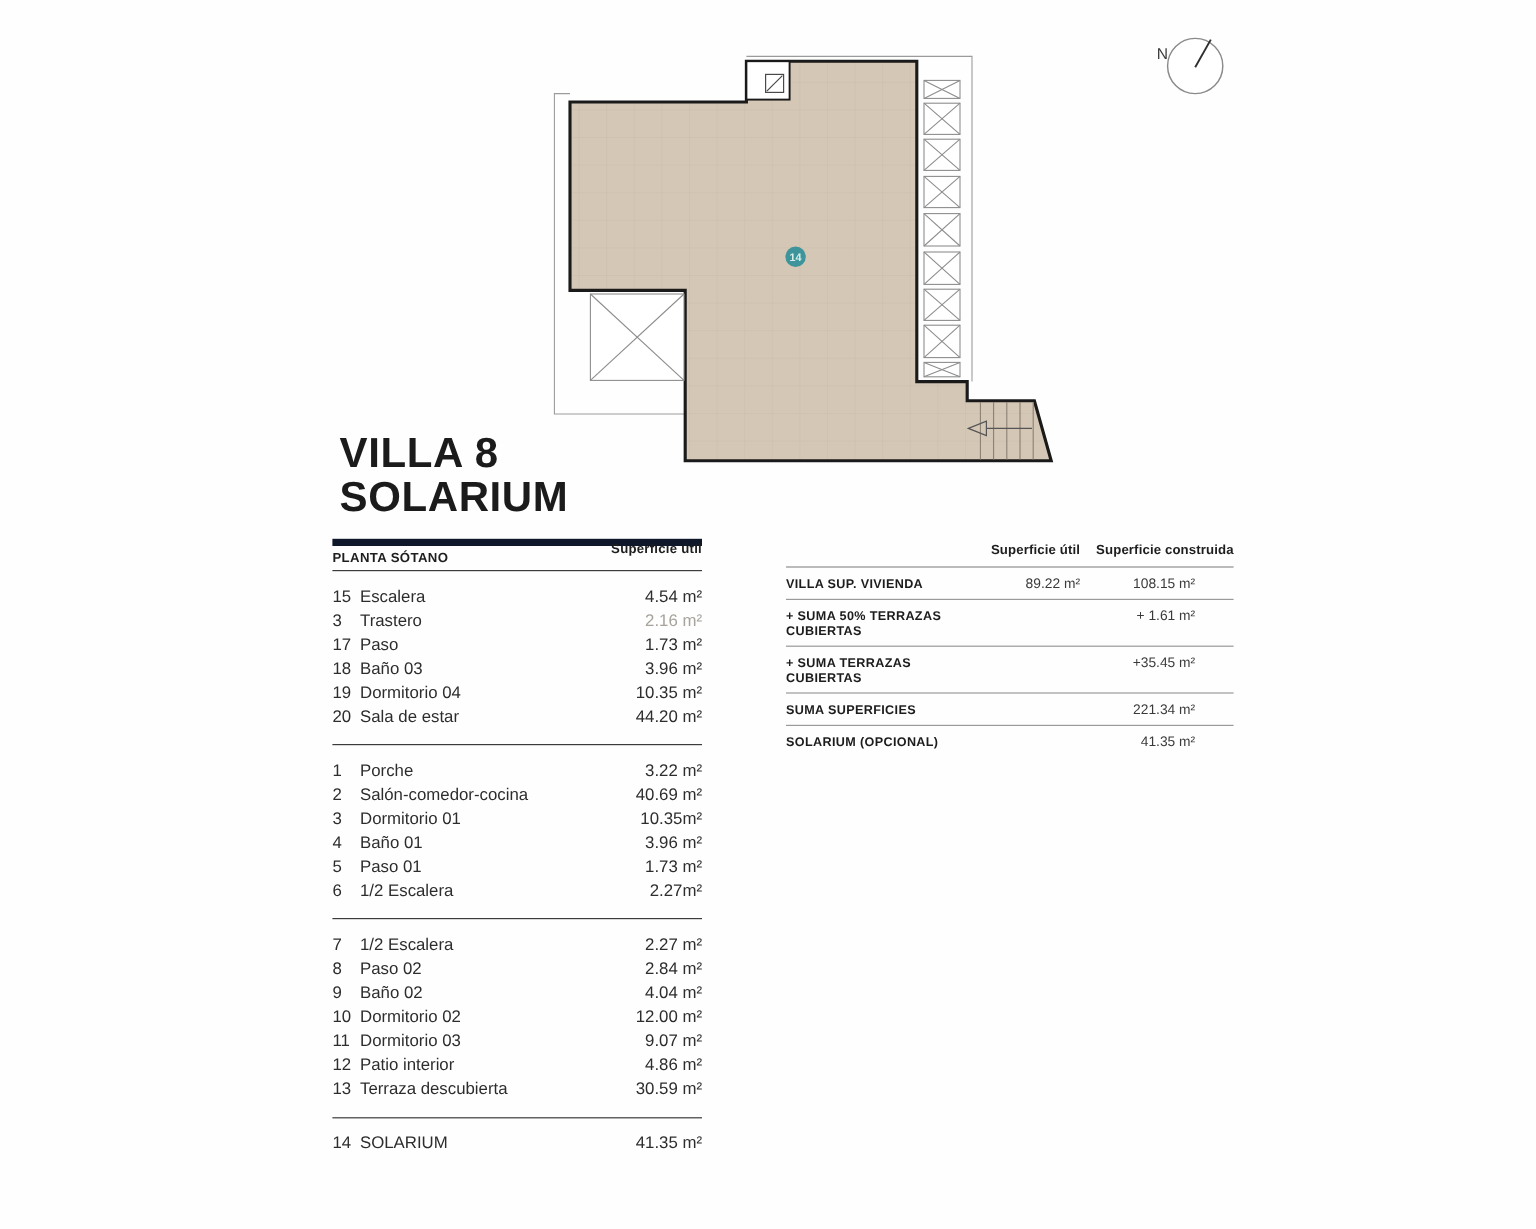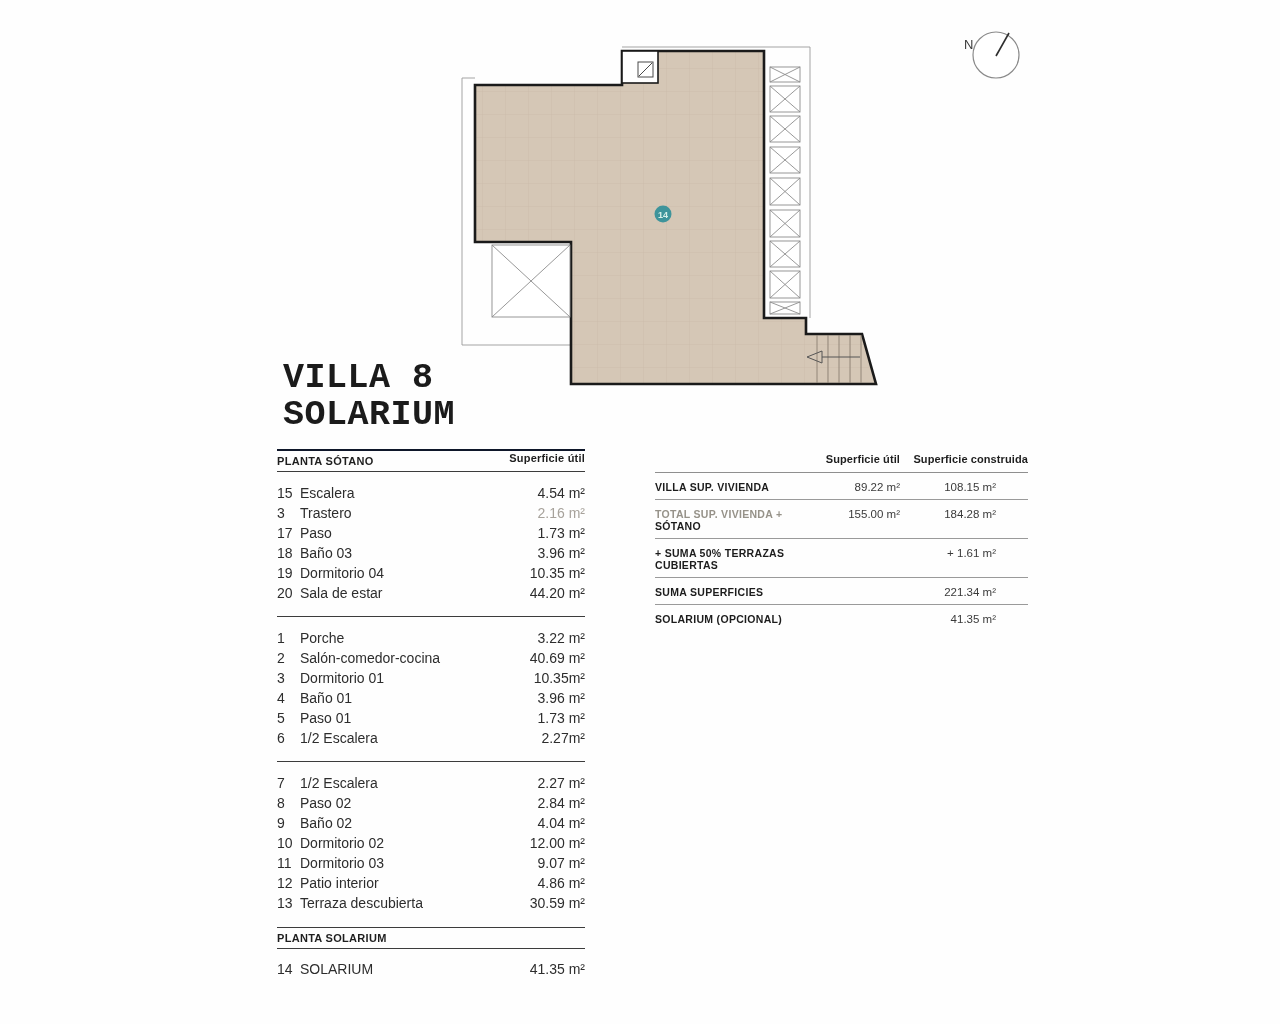--- a/index.html
+++ b/index.html
@@ -5,29 +5,29 @@
   * { margin:0; padding:0; box-sizing:border-box; }
   html,body { width:1280px; height:1024px; background:#ffffff; overflow:hidden;
               font-family:"Liberation Sans", sans-serif; }
   .page { position:relative; width:1280px; height:1024px; background:#fefefe; }
 
   
   .plan-svg { position:absolute; left:440px; top:20px; width:600px; height:380px; }
 
   
   .title { position:absolute; left:283px; top:360px; width:320px;
-           font-family:Liberation Mono, monospace; font-weight:700; color:#1b1b1b;
+           font-family:Liberation Sans, sans-serif; font-weight:700; color:#1b1b1b;
            font-size:35px; line-height:1.05; letter-spacing:0.5px; }
 
   
   .ltable { position:absolute; left:277px; top:449px; width:308px; color:#222; }
   .ltable-valhead { position:absolute; right:0; top:3px; font-size:11px; font-weight:700;
                     color:#1e1e1e; letter-spacing:0.2px; }
   .lsec { border-top:1px solid #3c3c3c; }
-  .lsec:first-of-type { border-top:2px solid #0f172a; }
+  .lsec:first-of-type { border-top:6px solid #0f172a; }
   .lsec-head { font-size:11px; font-weight:700; letter-spacing:0.3px; color:#1e1e1e;
                padding:4px 0 4px; border-bottom:1px solid #3c3c3c; }
   .lrows { padding:9px 0 10px; }
   .lrow { display:flex; align-items:baseline; margin:4.7px 0; font-size:14px;
           line-height:1.1; color:#2d2d2d; }
   .lnum { width:23px; flex:0 0 23px; }
   .llabel { flex:1; }
   .lval { text-align:right; white-space:nowrap; color:#2d2d2d; }
   .muted { color:#a7a29b; }
 
@@ -259,21 +259,20 @@
             <div class="lrow">
               <span class="lnum">13</span>
               <span class="llabel">Terraza descubierta</span>
               <span class="lval">30.59 m²</span>
             </div>
 
         </div>
       </section>
 
       <section class="lsec">
-        <div class="lsec-head">PLANTA SOLARIUM</div>
         <div class="lrows">
 
             <div class="lrow">
               <span class="lnum">14</span>
               <span class="llabel">SOLARIUM</span>
               <span class="lval">41.35 m²</span>
             </div>
 
         </div>
       </section>
@@ -286,32 +285,32 @@
       <span>Superficie útil</span>
       <span>Superficie construida</span>
     </div>
 
       <div class="sgrid srow">
         <span class="slabel"><span class="muted-label"></span><span>VILLA SUP. VIVIENDA</span></span>
         <span class="sutil">89.22 m²</span>
         <span class="scons">108.15 m²</span>
       </div>
 
-      <div class="sgrid srow">
-        <span class="slabel"><span class="muted-label">TOTAL SUP. VIVIENDA + </span><span>SÓTANO</span></span>
-        <span class="sutil">155.00 m²</span>
-        <span class="scons">184.28 m²</span>
-      </div>
 
       <div class="sgrid srow">
         <span class="slabel"><span class="muted-label"></span><span>+ SUMA 50% TERRAZAS CUBIERTAS</span></span>
         <span class="sutil"></span>
         <span class="scons">+ 1.61 m²</span>
       </div>
 
+      <div class="sgrid srow">
+        <span class="slabel"><span class="muted-label"></span><span>+ SUMA TERRAZAS CUBIERTAS</span></span>
+        <span class="sutil"></span>
+        <span class="scons">+35.45 m²</span>
+      </div>
 
       <div class="sgrid srow">
         <span class="slabel"><span class="muted-label"></span><span>SUMA SUPERFICIES</span></span>
         <span class="sutil"></span>
         <span class="scons">221.34 m²</span>
       </div>
 
       <div class="sgrid srow">
         <span class="slabel"><span class="muted-label"></span><span>SOLARIUM (OPCIONAL)</span></span>
         <span class="sutil"></span>

